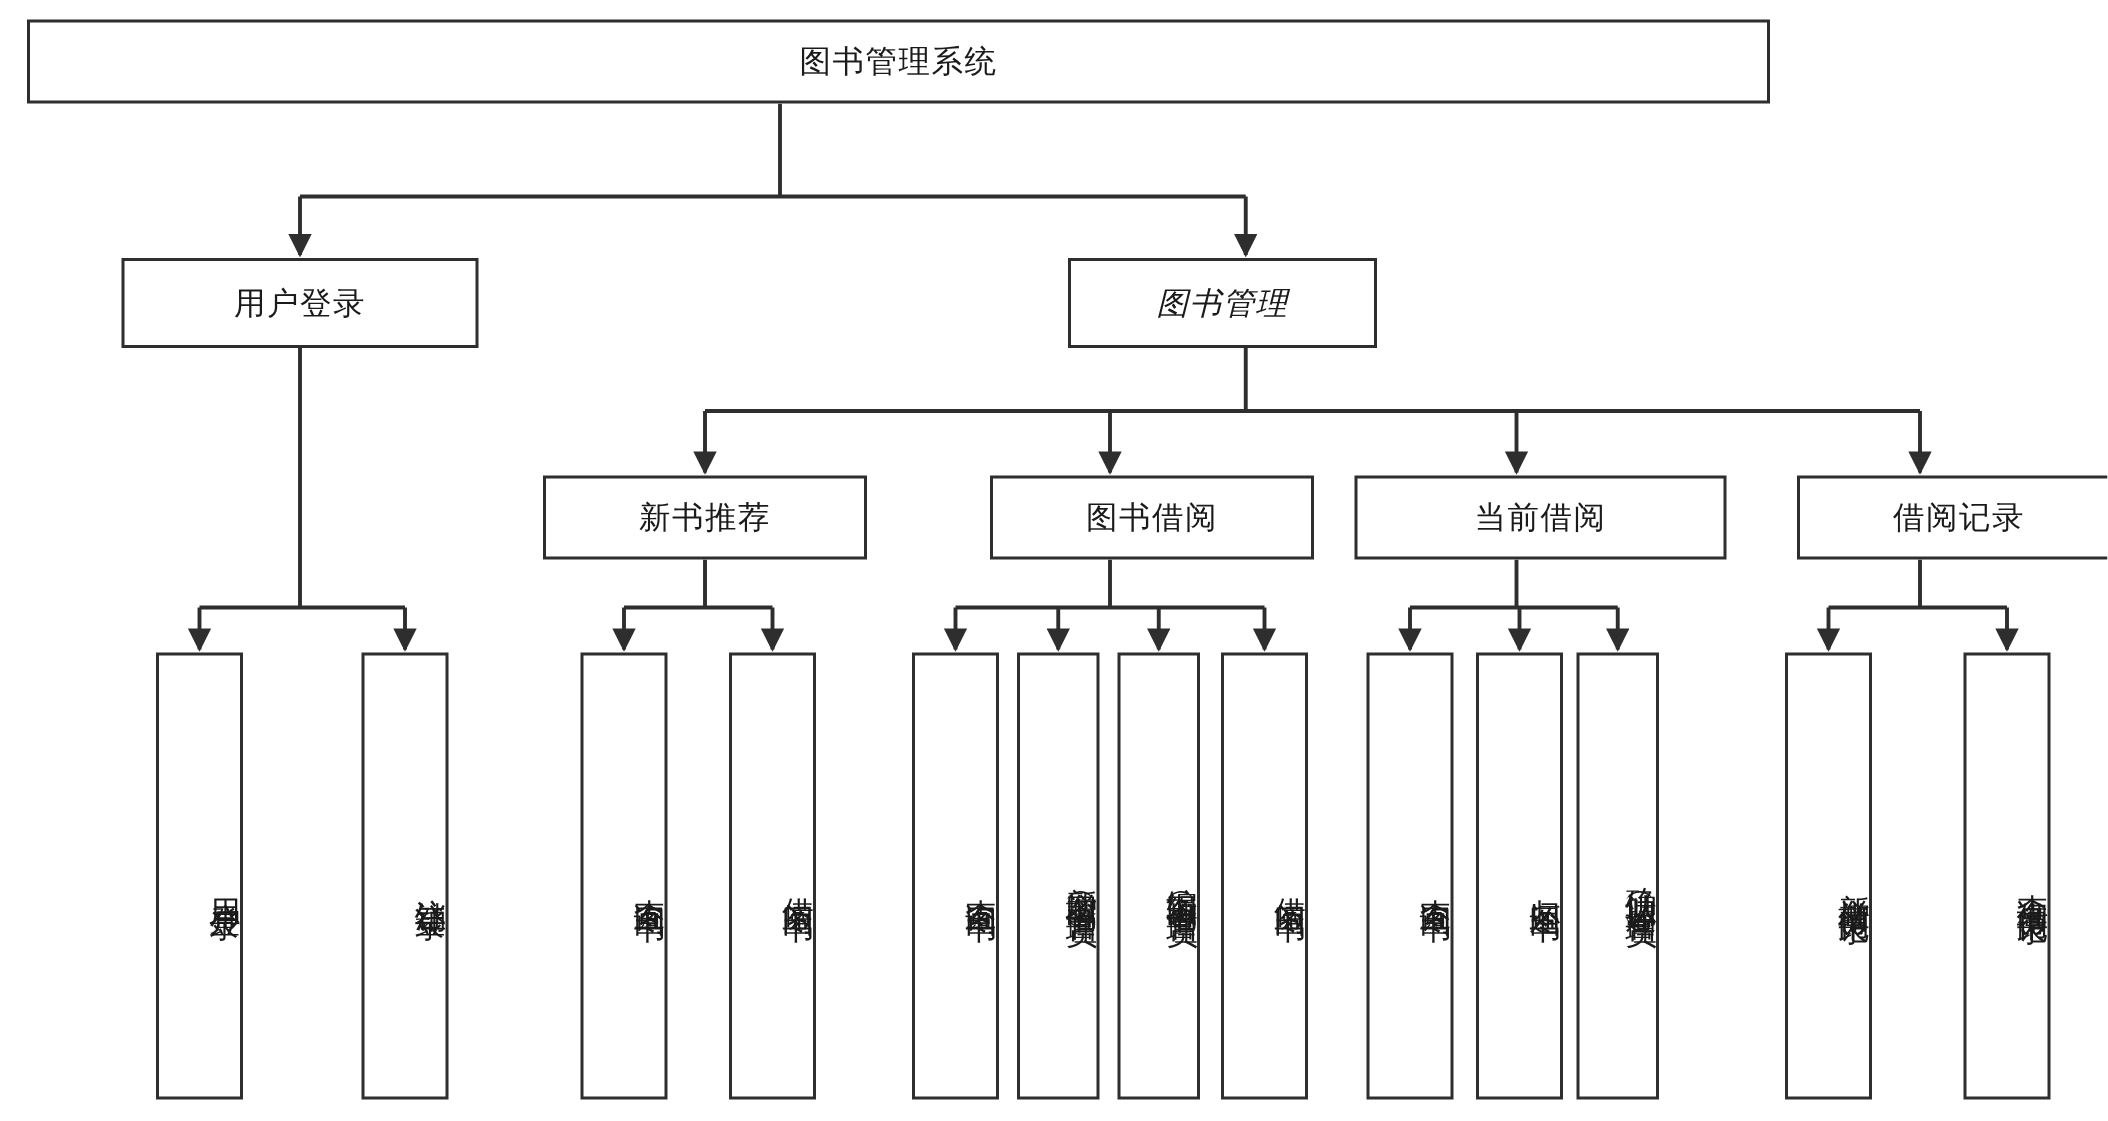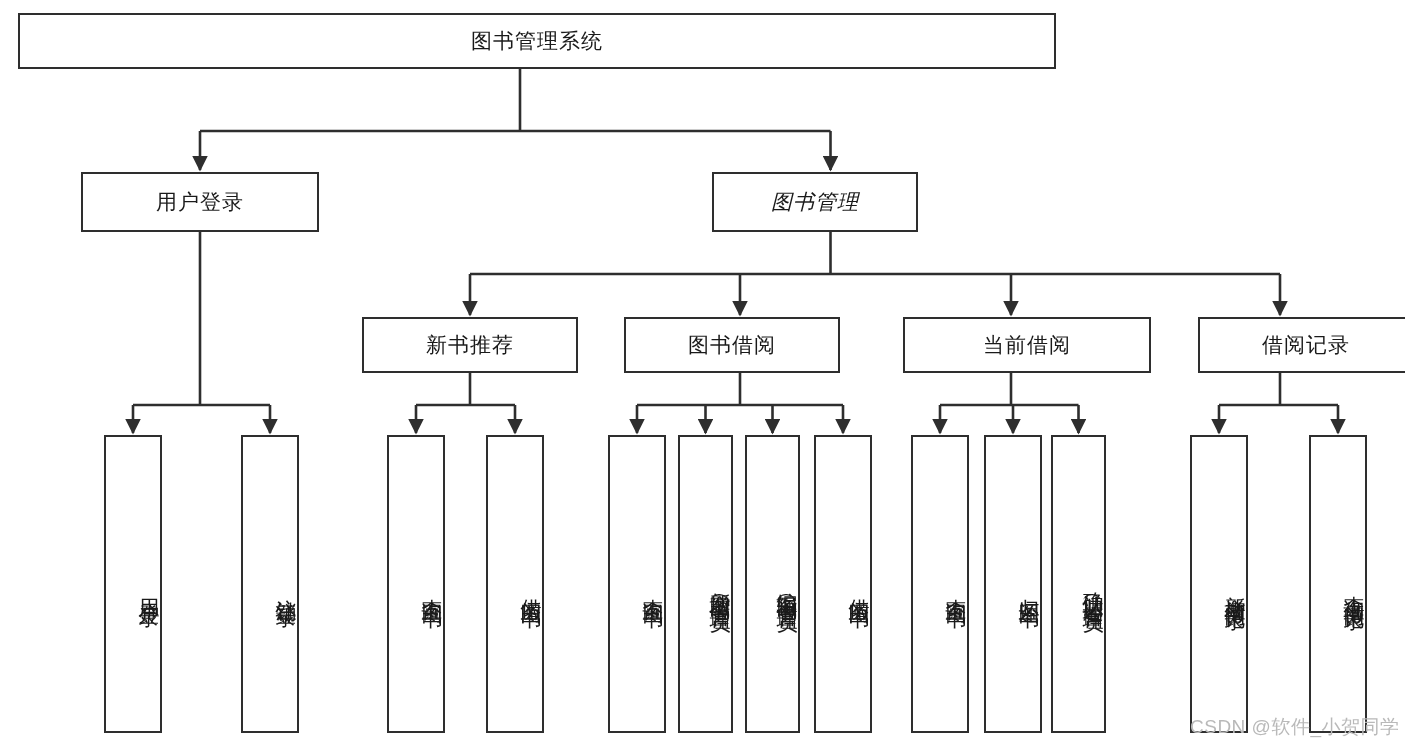--- a/index.html
+++ b/index.html
@@ -103,33 +103,33 @@
         <path d="M 1013 405 L 1013 433" marker-end="url(#arrow)"></path>
         <path d="M 1078.5 405 L 1078.5 433" marker-end="url(#arrow)"></path>
         <path d="M 1280 373 L 1280 405"></path>
         <path d="M 1219 405 L 1338 405"></path>
         <path d="M 1219 405 L 1219 433" marker-end="url(#arrow)"></path>
         <path d="M 1338 405 L 1338 433" marker-end="url(#arrow)"></path>
       </g>
   </svg>
 
   <div id="nodes">
-      <div class="node horizontal" style="left: 18px; top: 13px; width: 1038px; height: 56px;">
+      <div class="node horizontal" style="left: 18px; top: 13px; width: 1162px; height: 56px;">
         <span class="label">图书管理系统</span>
       </div>
       <div class="node horizontal" style="left: 81px; top: 172px; width: 238px; height: 60px;">
         <span class="label">用户登录</span>
       </div>
       <div class="node horizontal" style="left: 712px; top: 172px; width: 206px; height: 60px; font-style: italic;">
         <span class="label">图书管理</span>
       </div>
       <div class="node horizontal" style="left: 362px; top: 317px; width: 216px; height: 56px;">
         <span class="label">新书推荐</span>
       </div>
-      <div class="node horizontal" style="left: 624px; top: 317px; width: 216px; height: 56px;">
+      <div class="node horizontal" style="left: 660px; top: 317px; width: 216px; height: 56px;">
         <span class="label">图书借阅</span>
       </div>
       <div class="node horizontal" style="left: 903px; top: 317px; width: 248px; height: 56px;">
         <span class="label">当前借阅</span>
       </div>
       <div class="node horizontal" style="left: 1172px; top: 317px; width: 216px; height: 56px; margin-left: 26px;">
         <span class="label">借阅记录</span>
       </div>
       <div class="node vertical" style="left: 104px; top: 435px; width: 58px; height: 298px;">
         <span class="label">用户登录</span>
@@ -165,15 +165,14 @@
         <span class="label">确认归还（管理员）</span>
       </div>
       <div class="node vertical" style="left: 1190px; top: 435px; width: 58px; height: 298px;">
         <span class="label">新增借阅记录</span>
       </div>
       <div class="node vertical" style="left: 1309px; top: 435px; width: 58px; height: 298px;">
         <span class="label">查询借阅记录</span>
       </div>
     </div>
 
-  <div class="watermark" style="left: 1190px; top: 714px;">CSDN @软件_小贺同学</div>
 
 </div>
 
 </body></html>

